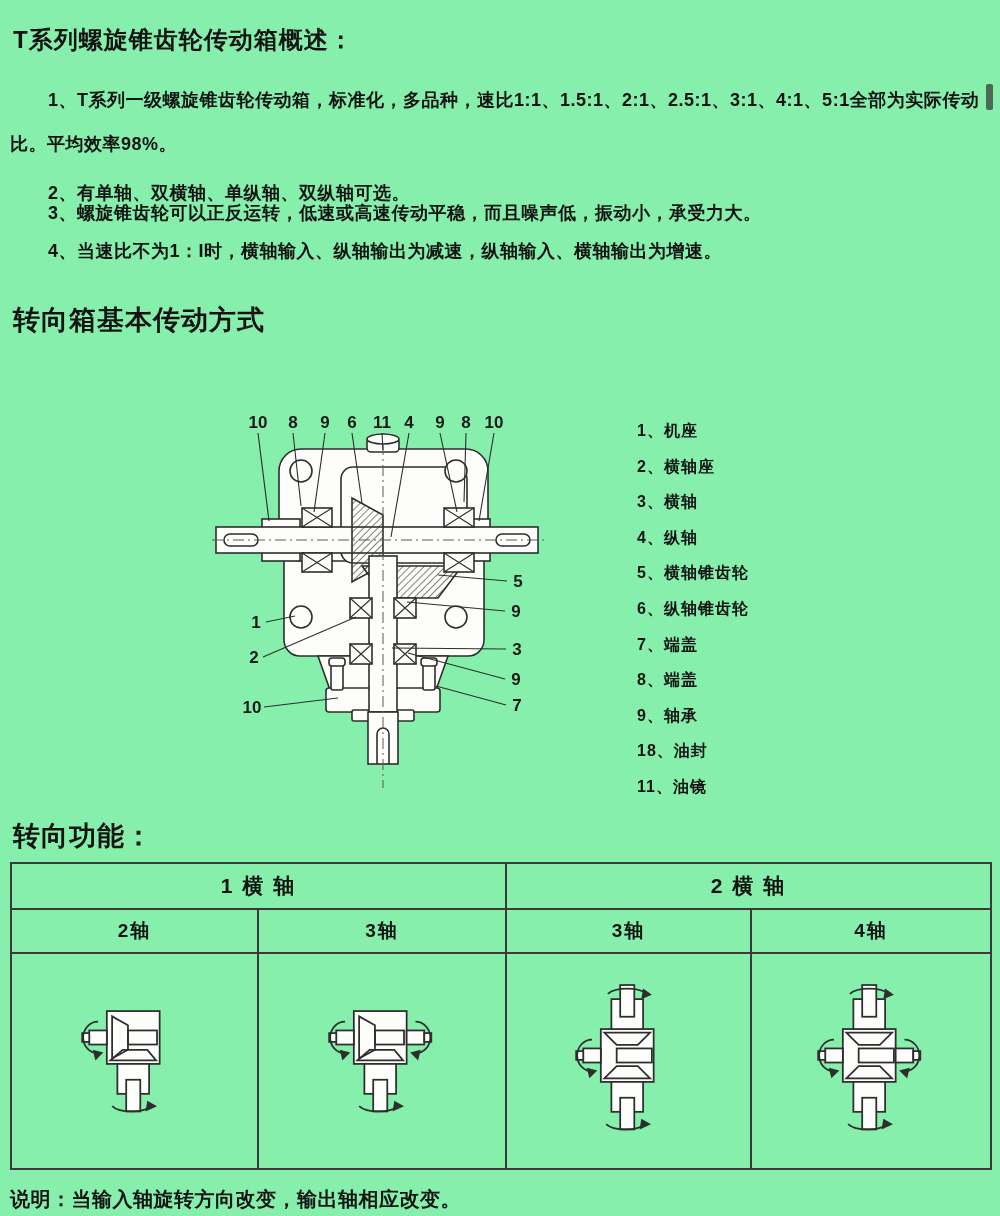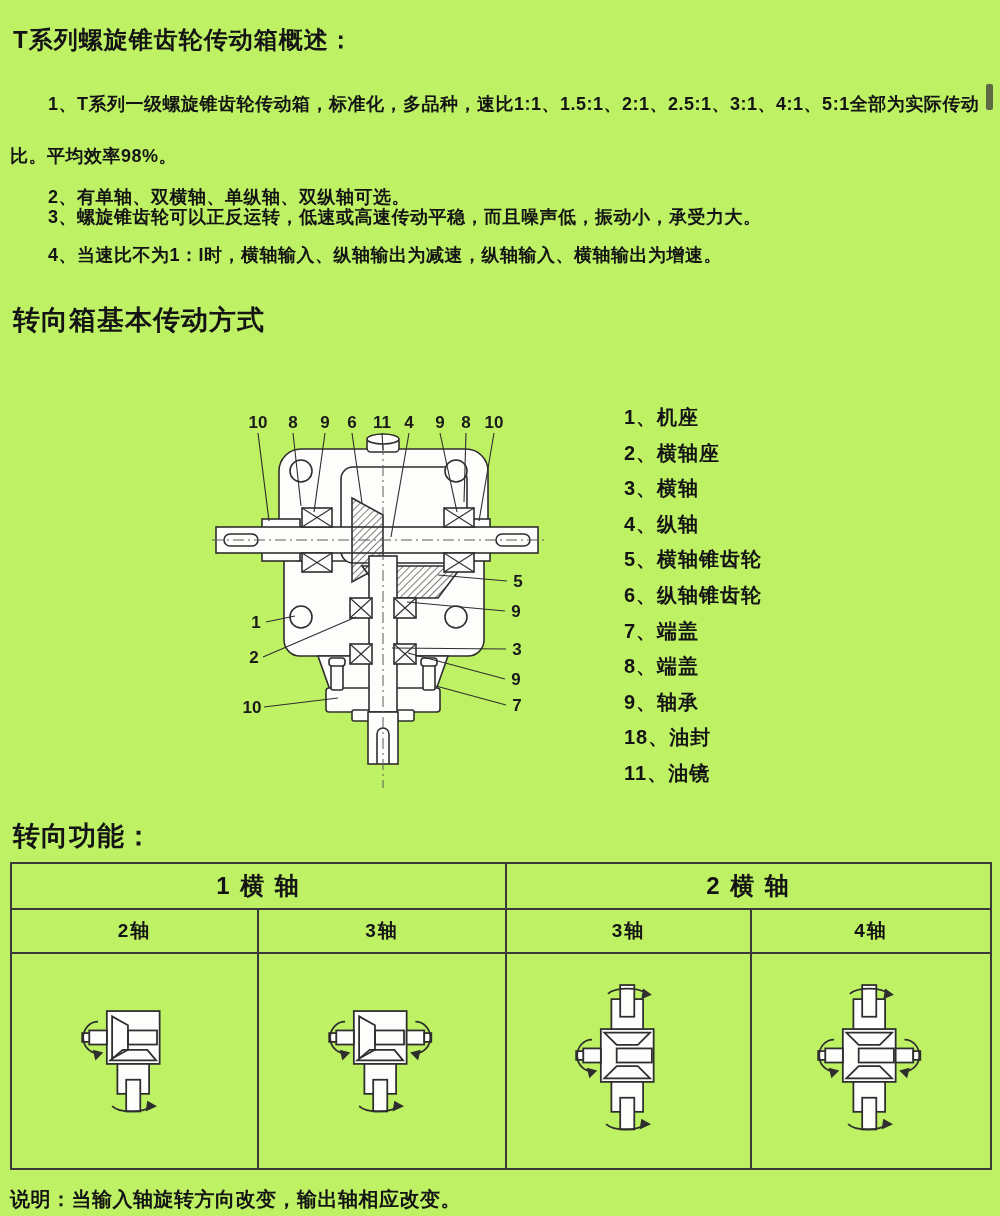--- a/index.html
+++ b/index.html
@@ -1,26 +1,26 @@
 <!DOCTYPE html>
 <html><head>
 <meta charset="utf-8">
 <style>
   html,body{margin:0;padding:0;}
   body{background:#fbfaf7;font-family:"Liberation Sans","DejaVu Sans",sans-serif;color:#141414;}
-  .page{position:relative;width:1000px;height:1216px;background:#bef264;overflow:hidden;}
+  .page{position:relative;width:1000px;height:1216px;background:#86efac;overflow:hidden;}
   .title{position:absolute;left:13px;top:24px;font-size:24px;font-weight:700;letter-spacing:1px;margin:0;}
-  .para{position:absolute;left:10px;width:982px;margin:0;font-size:18px;font-weight:600;line-height:52px;text-indent:38px;letter-spacing:0.5px;}
+  .para{position:absolute;left:10px;width:982px;margin:0;font-size:18px;font-weight:600;line-height:44px;text-indent:38px;letter-spacing:0.5px;}
   .sec{position:absolute;left:13px;margin:0;font-size:27px;font-weight:700;letter-spacing:1px;}
   .watermark{position:absolute;left:180px;top:322px;font-size:52px;font-weight:600;color:#787878;letter-spacing:0px;white-space:nowrap;text-shadow:2px 3px 3px rgba(0,0,0,0.18), -1px -1px 0 rgba(120,120,120,0.25);}
   .diagram{position:absolute;left:205px;top:400px;}
-  .parts{position:absolute;left:620px;top:396px;margin:4px;padding:0;list-style:none;font-size:20px;font-weight:600;line-height:35.6px;letter-spacing:1px;}
+  .parts{position:absolute;left:620px;top:396px;margin:17px;padding:0;list-style:none;font-size:16px;font-weight:600;line-height:35.6px;letter-spacing:1px;}
   .steer-table{position:absolute;left:10px;top:862px;width:980px;border-collapse:collapse;table-layout:fixed;}
   .steer-table td{border:2px solid #3a3a3a;text-align:center;vertical-align:middle;padding:0;}
-  .steer-table td.gh{height:44px;font-size:24px;font-weight:700;letter-spacing:2px;}
+  .steer-table td.gh{height:44px;font-size:21px;font-weight:700;letter-spacing:2px;}
   .steer-table td.sh{height:42px;font-size:19px;font-weight:700;letter-spacing:2px;}
   .steer-table td.cell{height:214px;}
   .note{position:absolute;left:10px;top:1186px;margin:0;font-size:20px;font-weight:700;letter-spacing:0.5px;}
   .artifact{position:absolute;left:986px;top:84px;width:7px;height:26px;background:#3c3c3c;opacity:.75;border-radius:2px;}
   svg text{font-family:"Liberation Sans","DejaVu Sans",sans-serif;}
 </style>
 </head>
 <body>
 
 <div class="page">

